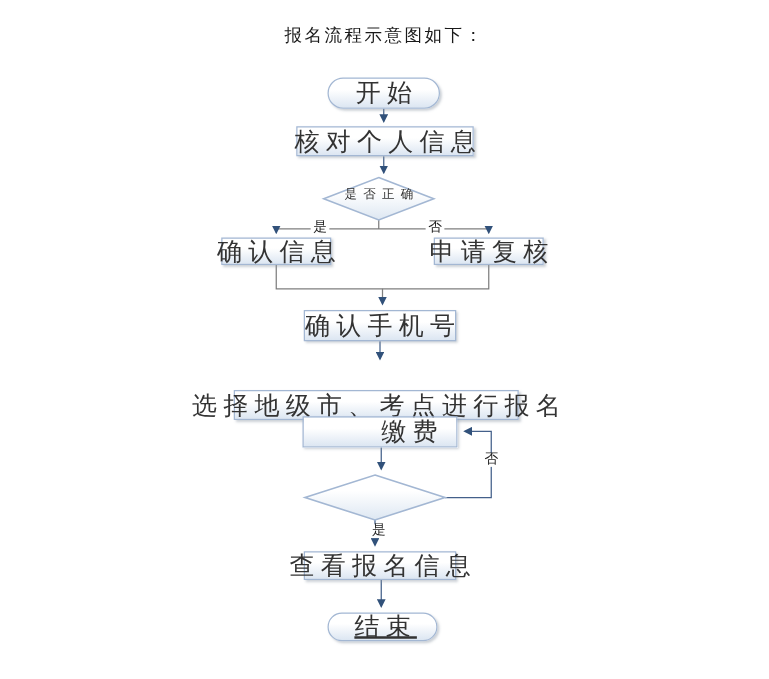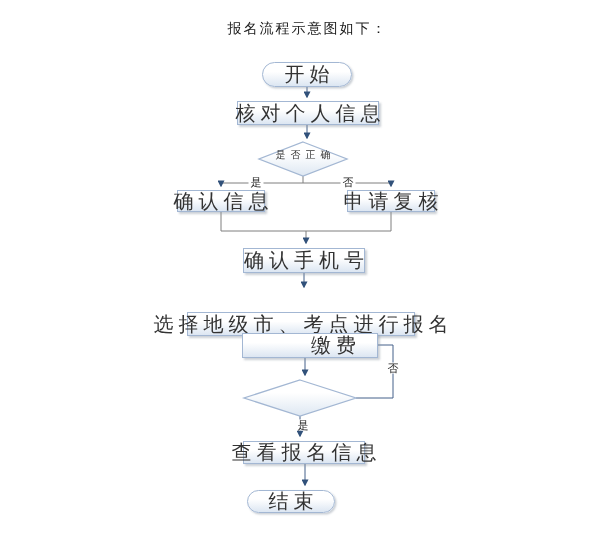--- a/index.html
+++ b/index.html
@@ -99,30 +99,30 @@
   </div>
 
   <div class="node" style="left:243px;top:248px;width:122px;height:25px;">
     <span>确认手机号</span>
   </div>
 
   <div class="node" style="left:187px;top:292px;width:228px;height:24px;margin-top:20px;">
     <span>选择地级市、考点进行报名</span>
   </div>
 
-  <div class="node" style="left:242px;top:333px;width:136px;height:25px;padding-left:47px;">
+  <div class="node" style="left:242px;top:333px;width:124px;height:25px;padding-left:47px;">
     <span>缴费</span>
   </div>
 
   <div class="edge-chip" style="left:393px;top:368px;">否</div>
 
 
   <div class="edge-chip" style="left:303px;top:425px;">是</div>
 
   <div class="node" style="left:243px;top:441px;width:122px;height:23px;">
     <span>查看报名信息</span>
   </div>
 
-  <div class="node oval" style="left:247px;top:490px;width:88px;height:23px;">
+  <div class="node oval" style="left:262px;top:490px;width:88px;height:23px;text-decoration:underline;">
     <span>结束</span>
   </div>
 
 </div>
 
 </body></html>

